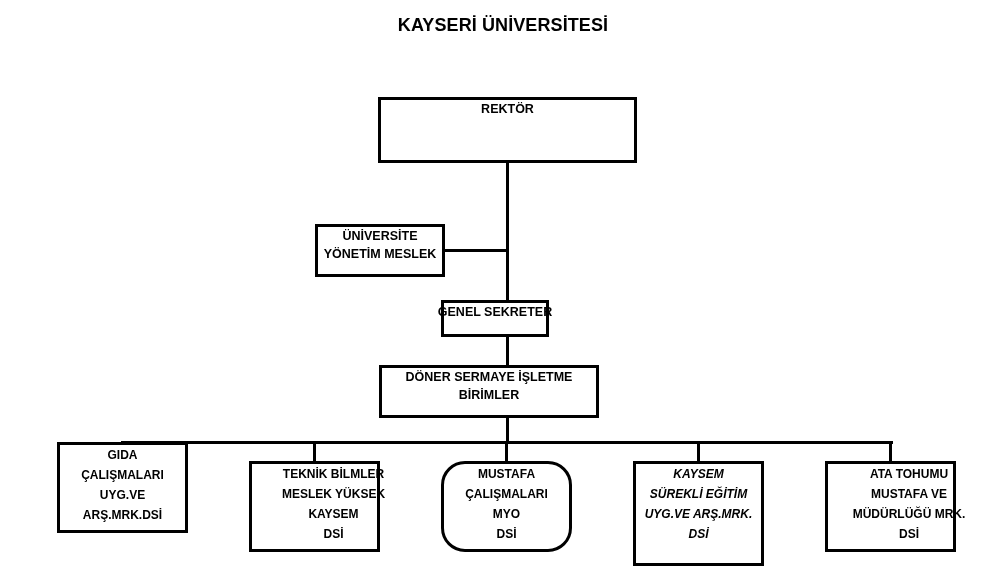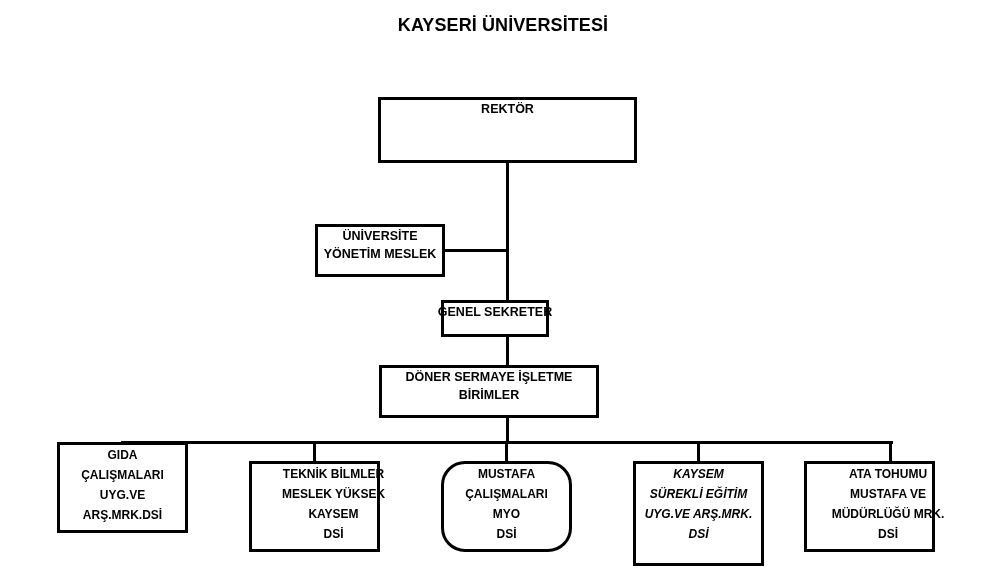--- a/index.html
+++ b/index.html
@@ -60,21 +60,21 @@
 
   #node-rektor        { left: 378px; top: 97px;  width: 259px; height: 66px; }
   #node-yonetim       { left: 315px; top: 224px; width: 130px; height: 53px; }
   #node-sekreter      { left: 441px; top: 300px; width: 108px; height: 37px; }
   #node-doner         { left: 379px; top: 365px; width: 220px; height: 53px; }
 
   #node-leaf-0 { left: 57px;  top: 442px; width: 131px; height: 91px; }
   #node-leaf-1 { left: 249px; top: 461px; width: 131px; height: 91px; padding-left: 38px; }
   #node-leaf-2 { left: 441px; top: 461px; width: 131px; height: 91px; border-radius: 24px; }
   #node-leaf-3 { left: 633px; top: 461px; width: 131px; height: 105px; font-style: italic; }
-  #node-leaf-4 { left: 804px; top: 461px; width: 131px; height: 91px; padding-left: 37px; }
+  #node-leaf-4 { left: 825px; top: 461px; width: 131px; height: 91px; padding-left: 37px; }
 
   
   .conn {
     position: absolute;
     background: #000000;
   }
   .conn.v { width: 3px; }
   .conn.h { height: 3px; }
 
   

